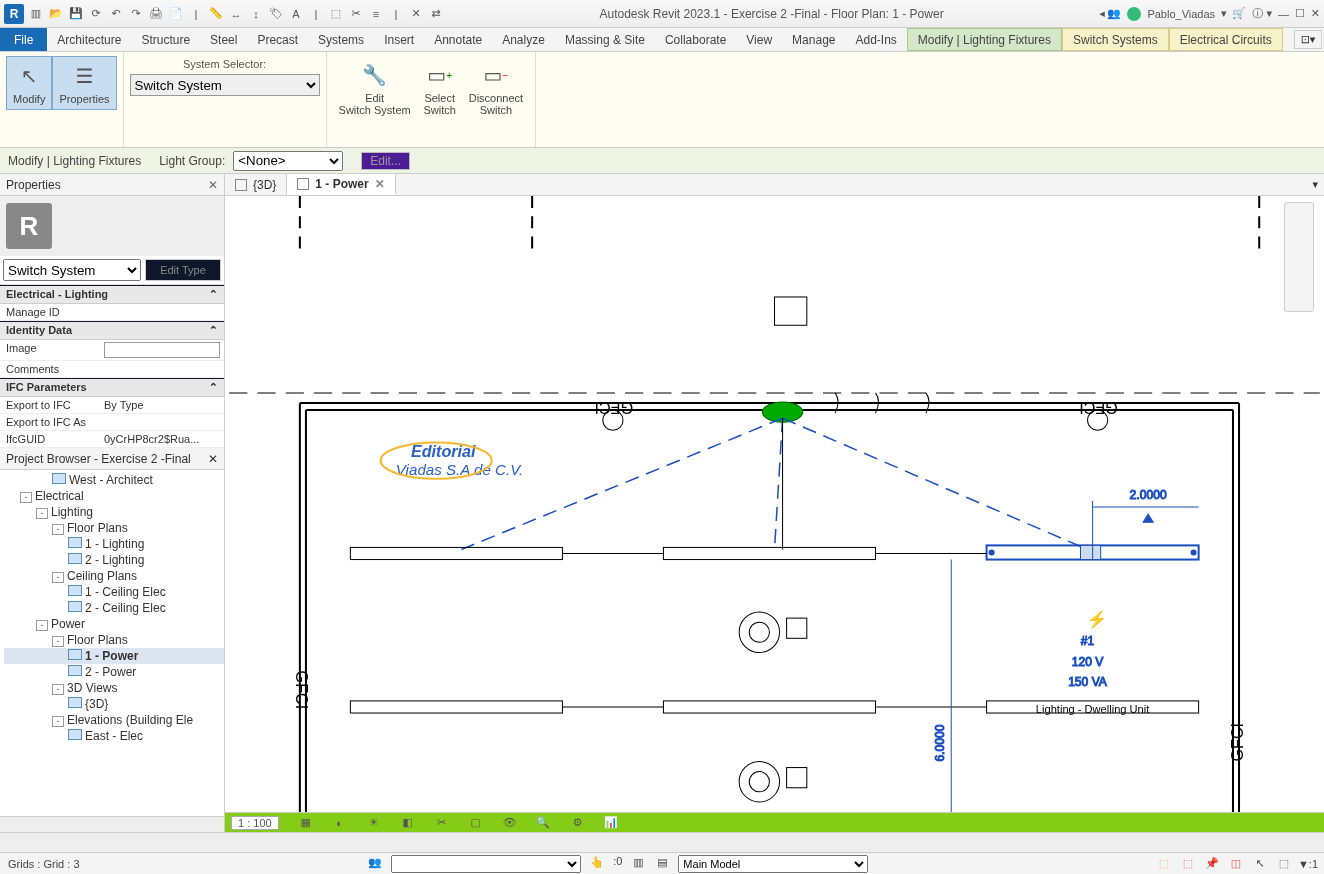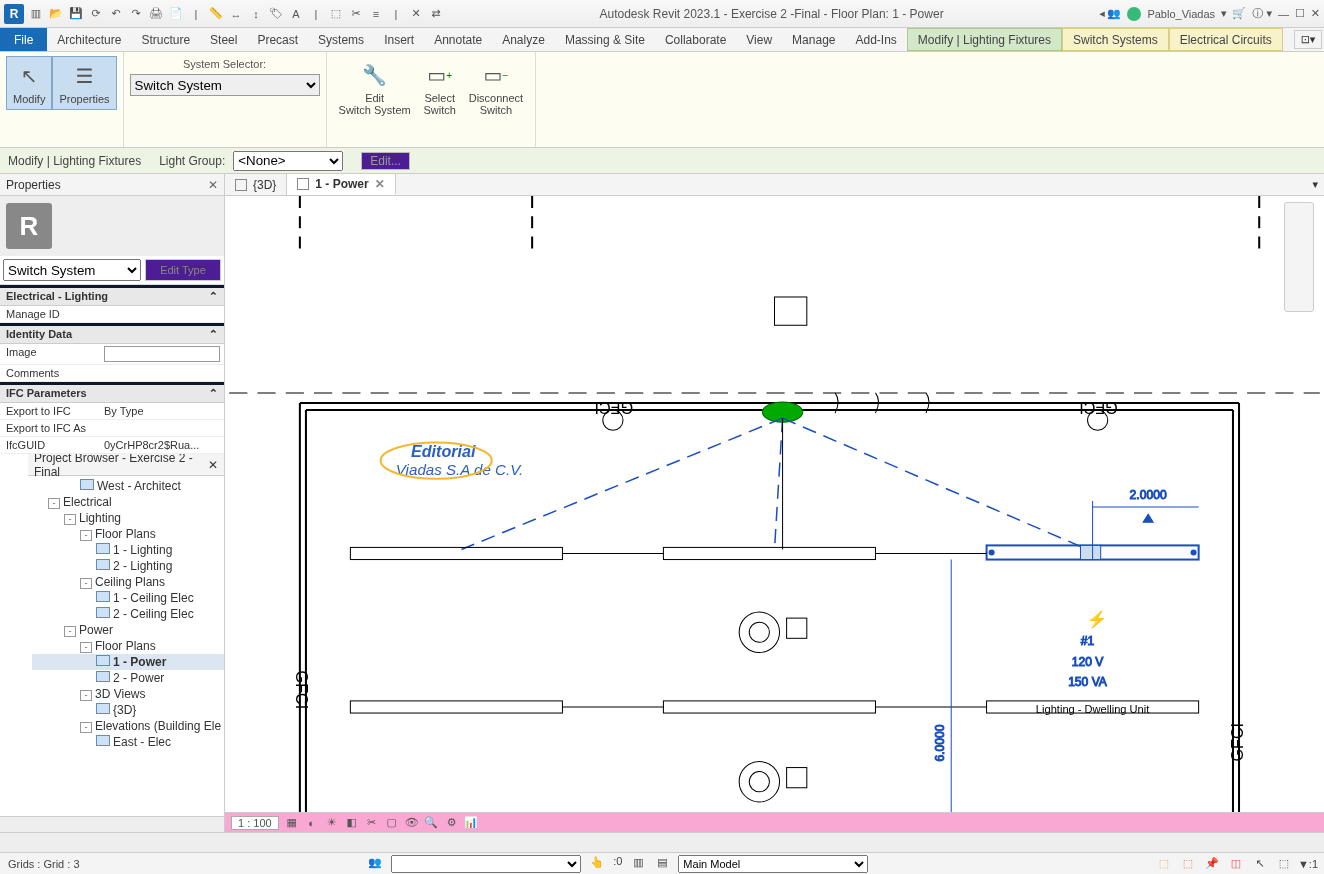--- a/index.html
+++ b/index.html
@@ -45,51 +45,51 @@
 .leftcol { width:225px; display:flex; flex-direction:column; border-right:1px solid #ccc; }
 
 
 .palette-hdr { height:22px; background:#f4f4f4; border-bottom:1px solid #ccc; display:flex; align-items:center; padding:0 6px; font-size:12px; justify-content:space-between;}
 .palette-hdr .x { cursor:pointer; color:#666; }
 .props-body { background:#fff; }
 .props-preview { height:60px; background:#eee; display:flex; align-items:center; padding:6px;}
 .props-preview .r { width:46px; height:46px; background:#888; color:#fff; font-size:26px; font-weight:bold; display:flex; align-items:center; justify-content:center; border-radius:3px;}
 .props-typesel { display:flex; padding:3px; gap:4px; border-bottom:1px solid #ddd;}
 .props-typesel select { flex:1; height:22px; }
-.props-typesel button { width:76px; font-size:11px; color:#888; border:1px solid #ccc; background:#4c1d95;}
+.props-typesel button { width:76px; font-size:11px; color:#888; border:1px solid #ccc; background:#0f172a;}
 .props-grid { }
-.props-group { background:#e8e8e8; font-weight:bold; padding:2px 6px; border-top:3px solid #0f172a; border-bottom:1px solid #ccc; display:flex; justify-content:space-between; font-size:11px;}
+.props-group { background:#e8e8e8; font-weight:bold; padding:2px 6px; border-top:1px solid #0f172a; border-bottom:1px solid #ccc; display:flex; justify-content:space-between; font-size:11px;}
 .props-row { display:flex; border-bottom:1px solid #eee; font-size:11px;}
 .props-row .k { width:100px; padding:2px 6px; }
 .props-row .v { flex:1; padding:2px 4px; }
 .props-row .v input { width:100%; border:1px solid #999; height:16px; }
 .props-foot { display:flex; justify-content:space-between; padding:4px 6px; border-top:1px solid #ccc; align-items:center;}
 .props-foot a { color:#0066cc; text-decoration:underline; cursor:pointer; font-size:11px;}
 .props-foot button { padding:2px 16px; border:1px solid #bbb; background:#f0f0f0; color:#888;}
 
 
-.pbrowser { flex:1; overflow:auto; background:#fff;margin-left:28px; }
+.pbrowser { flex:1; overflow:auto; background:#fff; }
 .pbrowser .hdr { height:22px; background:#f4f4f4; border-bottom:1px solid #ccc; display:flex; align-items:center; padding:0 6px; font-size:12px; justify-content:space-between;}
 .tree { padding:2px 0 2px 4px; font-size:12px; }
 .tree .node { padding:1px 0 1px 0; white-space:nowrap; cursor:pointer;}
 .tree .node.active { background:#dce6f2; font-weight:bold; }
 .tree .exp { display:inline-block; width:12px; text-align:center; color:#666; border:1px solid #999; font-size:9px; line-height:9px; margin-right:3px;}
 .tree .ind1 { padding-left:16px; } .tree .ind2 { padding-left:32px; } .tree .ind3 { padding-left:48px; } .tree .ind4 { padding-left:64px; }
 .tree .vicon { display:inline-block; width:14px; height:11px; border:1px solid #5a8fbf; background:#cde3f5; margin-right:3px;}
 
 
 .canvaswrap { flex:1; display:flex; flex-direction:column; position:relative; background:#fff;}
 .viewtabs { height:22px; background:#f4f4f4; border-bottom:1px solid #ccc; display:flex; align-items:stretch;}
 .viewtabs .vt { padding:0 10px; display:flex; align-items:center; gap:6px; border-right:1px solid #ccc; cursor:pointer; font-size:12px;}
 .viewtabs .vt.active { background:#fff; border-bottom:2px solid #fff; font-weight:bold;}
 .viewtabs .vt .ico { width:12px; height:12px; border:1px solid #888;}
 .viewtabs .vt .close { color:#888; cursor:pointer;}
 .canvas { flex:1; position:relative; background:#fff; overflow:hidden;}
 .canvas svg { width:100%; height:100%; }
-.viewctrl { height:20px; background:#f9a8d4; border-top:1px solid #ccc; display:flex; align-items:center; padding:0 6px; gap:6px; font-size:11px; color:#555;}
+.viewctrl { height:20px; background:#84cc16; border-top:1px solid #ccc; display:flex; align-items:center; padding:0 6px; gap:20px; font-size:11px; color:#555;}
 .viewctrl .scale { border:1px solid #aaa; padding:0 6px; background:#fff;}
 .viewctrl .ico { width:14px; height:14px; display:inline-flex; align-items:center; justify-content:center; cursor:pointer;}
 
 
 .navcube { position:absolute; top:6px; right:10px; width:30px; height:110px; background:#f4f4f4; border:1px solid #ccc; border-radius:3px;}
 
 
 .statusbar { height:22px; background:#f4f4f4; border-top:1px solid #ccc; display:flex; align-items:center; padding:0 8px; font-size:11px; color:#444; justify-content:space-between;}
 .statusbar .sgrp { display:flex; gap:8px;}
 .statusbar select { height:18px; font-size:11px;}

